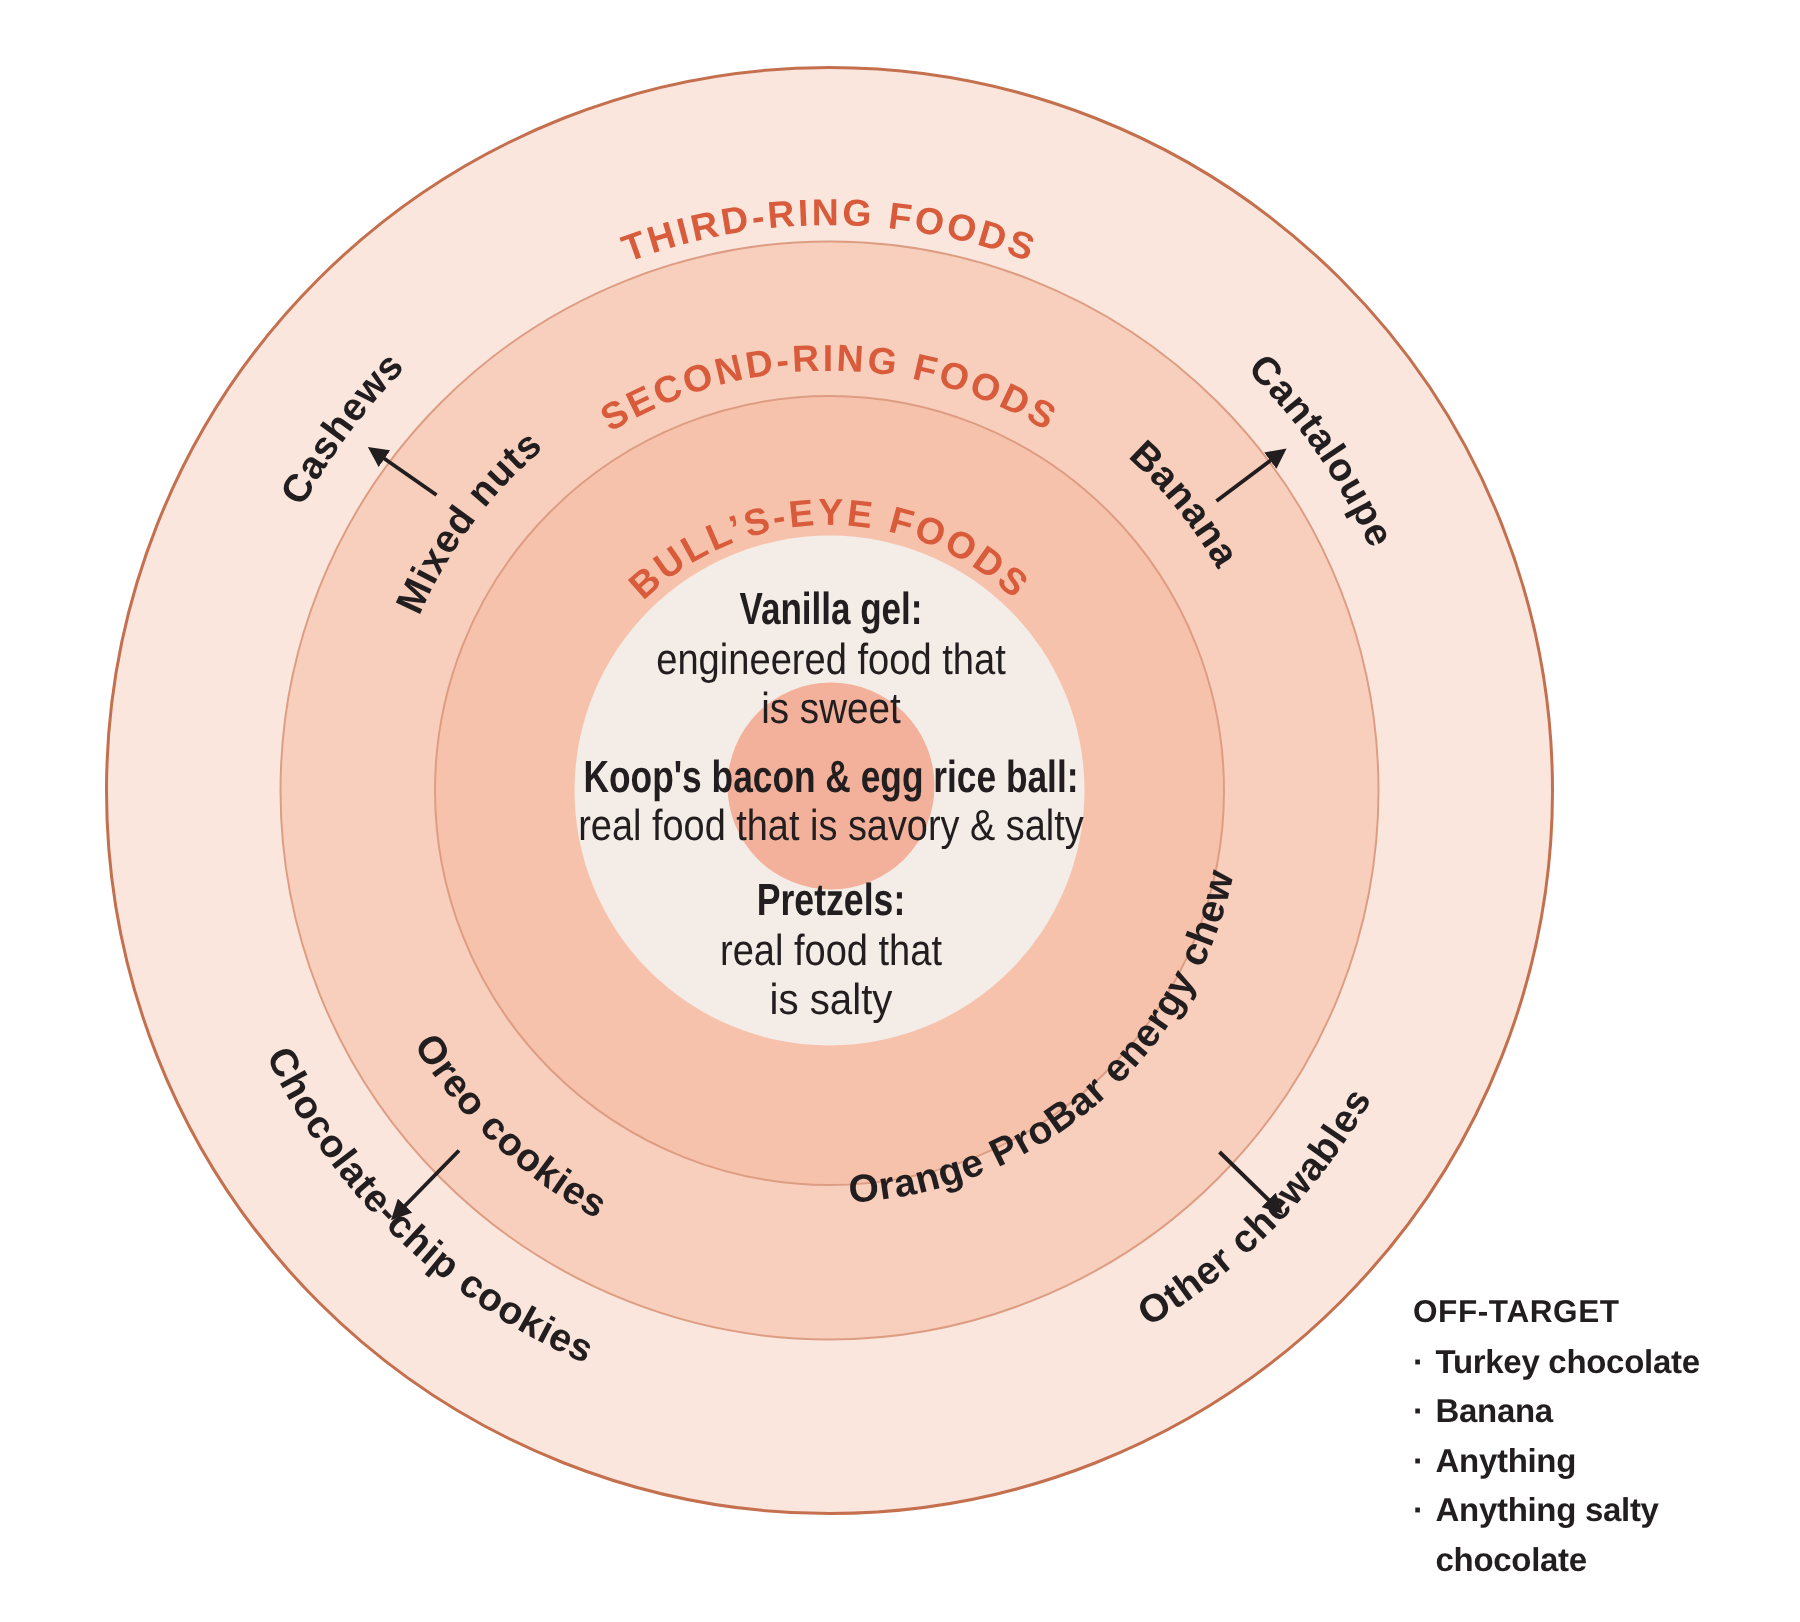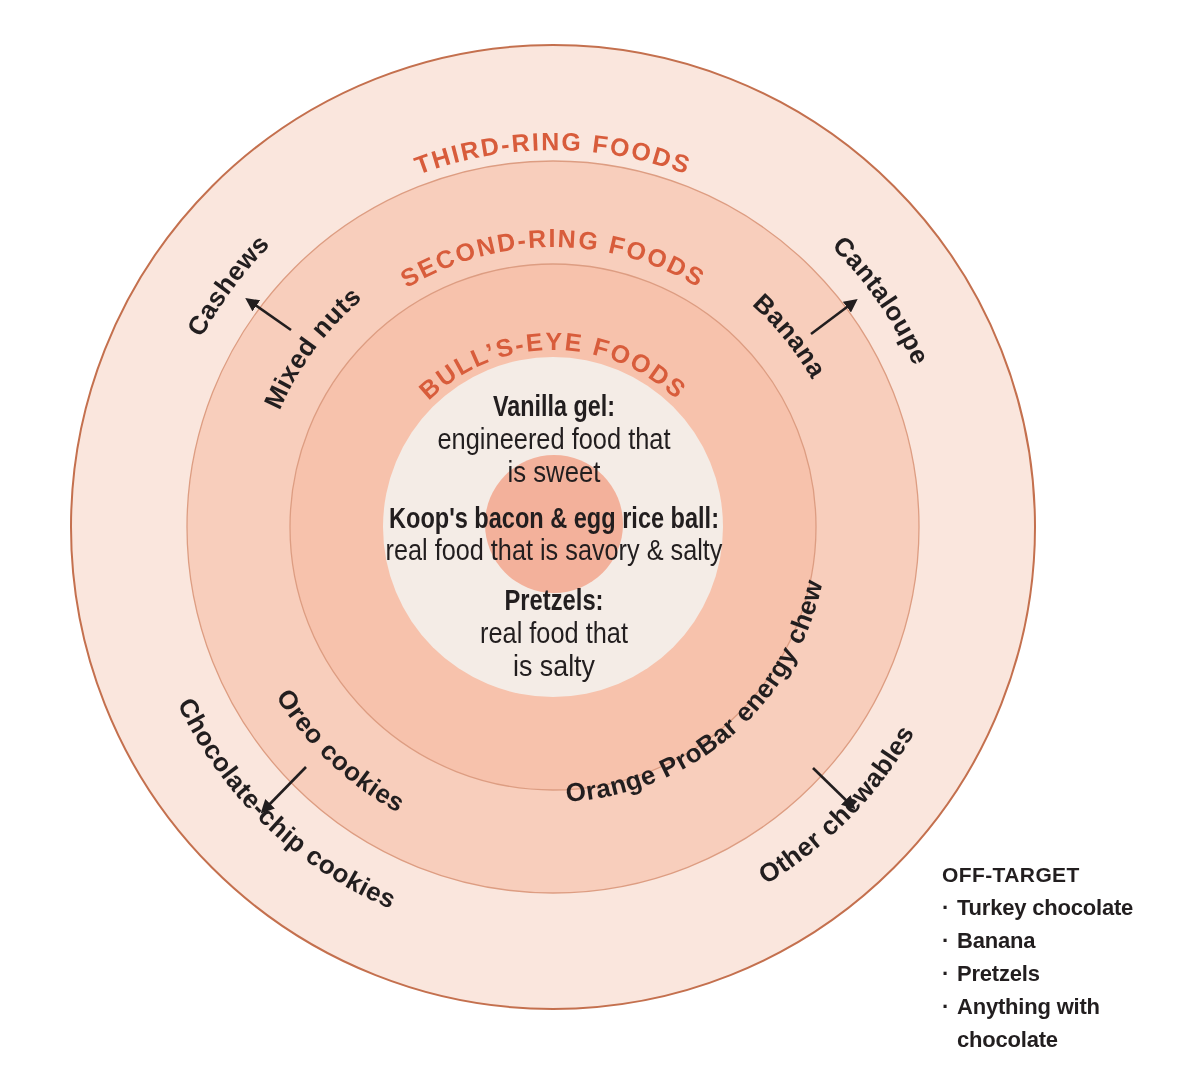--- a/index.html
+++ b/index.html
@@ -148,20 +148,20 @@
     <div class="ot-item">
       <span class="ot-bullet">·</span>
       <span class="ot-text">Turkey chocolate</span>
     </div>
     <div class="ot-item">
       <span class="ot-bullet">·</span>
       <span class="ot-text">Banana</span>
     </div>
     <div class="ot-item">
       <span class="ot-bullet">·</span>
-      <span class="ot-text">Pretzels</span>
+      <span class="ot-text">Anything</span>
     </div>
     <div class="ot-item">
       <span class="ot-bullet">·</span>
-      <span class="ot-text">Anything with chocolate</span>
+      <span class="ot-text">Anything salty chocolate</span>
     </div>
   </div>
 </div>
 
 </body></html>

